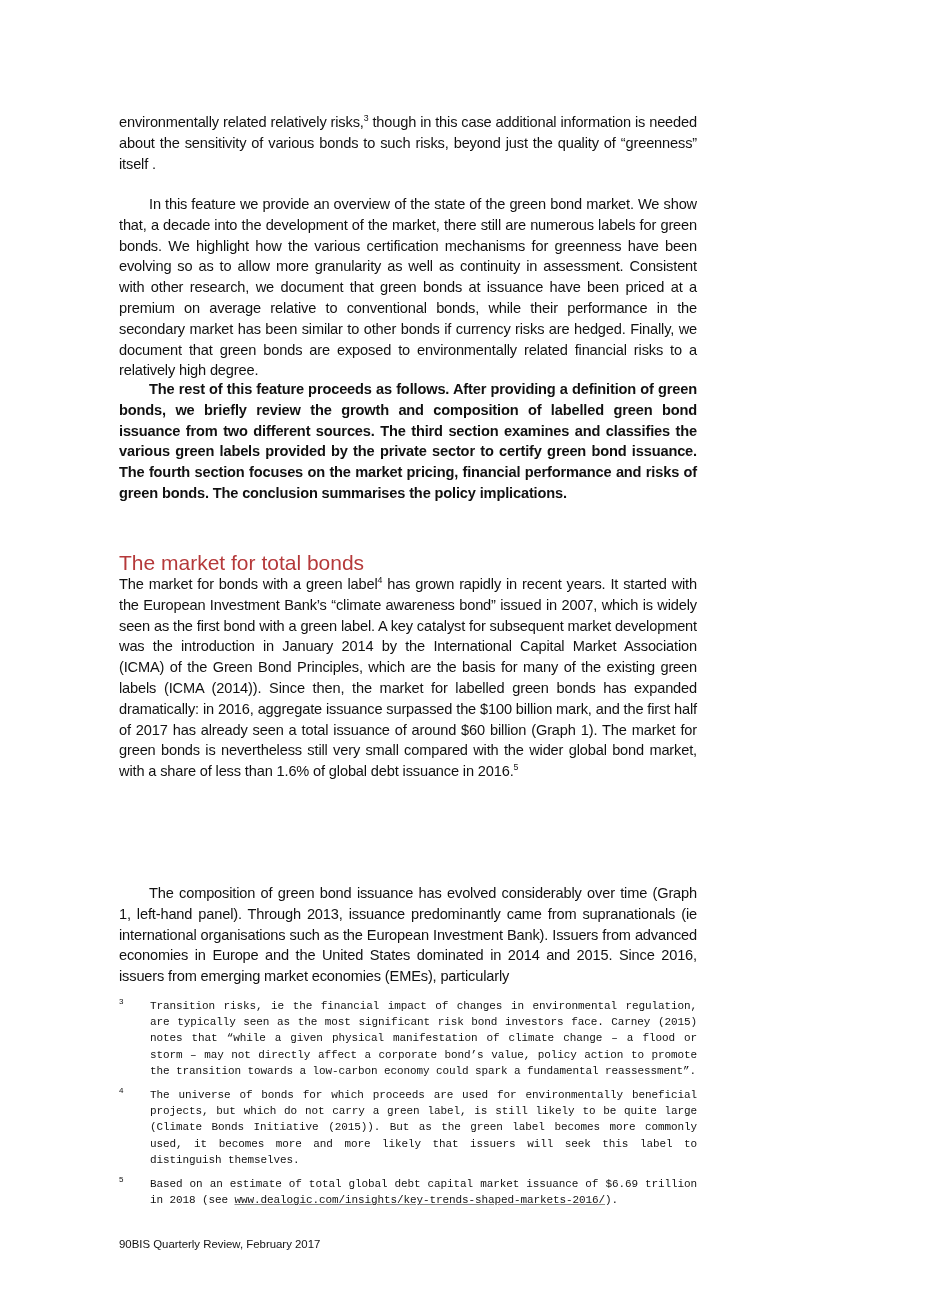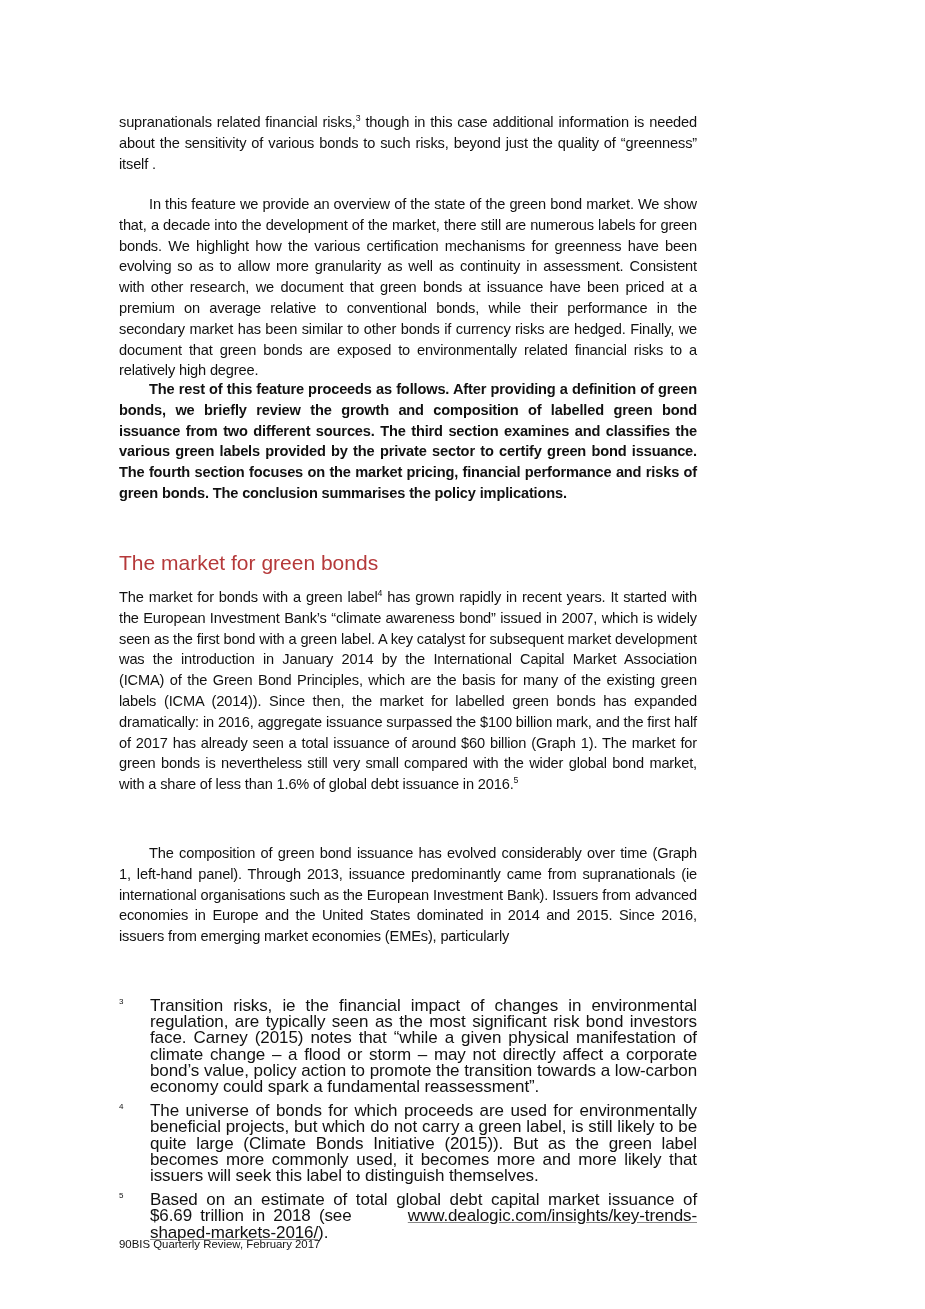--- a/index.html
+++ b/index.html
@@ -15,52 +15,52 @@
   }
   .p1 { position: absolute; top: 112px; }
   .indent { text-indent: 30px; }
   .p2 { position: absolute; top: 194px; }
   .p3 { position: absolute; top: 379px; font-weight: bold; }
   .heading {
     position: absolute; top: 551px; margin: 0;
     font-family: "Liberation Sans", sans-serif; font-weight: normal;
     font-size: 21px; color: #b5393a; letter-spacing: 0px;
   }
-  .p4 { position: absolute; top: 587px; }
-  .p5 { position: absolute; top: 843px; }
+  .p4 { position: absolute; top: 574px; }
+  .p5 { position: absolute; top: 883px; }
   sup { font-size: 0.6em; line-height: 0; vertical-align: 0.65em; }
   .footnotes { position: absolute; top: 998px; width: 578px; }
   .fn { position: relative; padding-left: 31px; margin-bottom: 8px; }
   .fn-num {
     position: absolute; left: 0; top: -1px;
     font-family: "Liberation Sans", sans-serif; font-size: 8px;
   }
   .fn-text {
-    font-family: Liberation Sans, sans-serif;
-    font-size: 17px; line-height: 16.2px; text-align: justify; margin: 0;
+    font-family: Liberation Mono, monospace;
+    font-size: 11px; line-height: 16.2px; text-align: justify; margin: 0;
     letter-spacing: -0.1px;
   }
-  .fn-link { color: #111111; text-decoration: underline; text-decoration-color: #888888; margin-left: 48px; }
+  .fn-link { color: #111111; text-decoration: underline; text-decoration-color: #888888; }
   .footer {
     position: absolute; top: 1238px; width: 578px; display: flex; justify-content: flex-start;
     font-family: "Liberation Sans", sans-serif; font-size: 11.4px; color: #111111;
   }
 </style>
 </head>
 <body>
 
 <div class="page">
 
-  <p class="body-text p1"><span>supranationals related financial risks,</span><sup>3</sup><span> though in this case additional information is needed about the sensitivity of various bonds to such risks, beyond just the quality of “greenness” itself .</span></p>
+  <p class="body-text p1"><span>environmentally related relatively risks,</span><sup>3</sup><span> though in this case additional information is needed about the sensitivity of various bonds to such risks, beyond just the quality of “greenness” itself .</span></p>
 
   <p class="body-text indent p2">In this feature we provide an overview of the state of the green bond market. We show that, a decade into the development of the market, there still are numerous labels for green bonds. We highlight how the various certification mechanisms for greenness have been evolving so as to allow more granularity as well as continuity in assessment. Consistent with other research, we document that green bonds at issuance have been priced at a premium on average relative to conventional bonds, while their performance in the secondary market has been similar to other bonds if currency risks are hedged. Finally, we document that green bonds are exposed to environmentally related financial risks to a relatively high degree.</p>
 
   <p class="body-text indent p3">The rest of this feature proceeds as follows. After providing a definition of green bonds, we briefly review the growth and composition of labelled green bond issuance from two different sources. The third section examines and classifies the various green labels provided by the private sector to certify green bond issuance. The fourth section focuses on the market pricing, financial performance and risks of green bonds. The conclusion summarises the policy implications.</p>
 
-  <h2 class="heading">The market for green bonds</h2>
+  <h2 class="heading">The market for total bonds</h2>
 
   <p class="body-text p4"><span>The market for bonds with a green label</span><sup>4</sup><span> has grown rapidly in recent years. It started with the European Investment Bank’s “climate awareness bond” issued in 2007, which is widely seen as the first bond with a green label. A key catalyst for subsequent market development was the introduction in January 2014 by the International Capital Market Association (ICMA) of the Green Bond Principles, which are the basis for many of the existing green labels (ICMA (2014)). Since then, the market for labelled green bonds has expanded dramatically: in 2016, aggregate issuance surpassed the $100 billion mark, and the first half of 2017 has already seen a total issuance of around $60 billion (Graph 1). The market for green bonds is nevertheless still very small compared with the wider global bond market, with a share of less than 1.6% of global debt issuance in 2016.</span><sup>5</sup></p>
 
   <p class="body-text indent p5">The composition of green bond issuance has evolved considerably over time (Graph 1, left-hand panel). Through 2013, issuance predominantly came from supranationals (ie international organisations such as the European Investment Bank). Issuers from advanced economies in Europe and the United States dominated in 2014 and 2015. Since 2016, issuers from emerging market economies (EMEs), particularly</p>
 
   <div class="footnotes">
     <div class="fn">
       <span class="fn-num">3</span>
       <p class="fn-text">Transition risks, ie the financial impact of changes in environmental regulation, are typically seen as the most significant risk bond investors face. Carney (2015) notes that “while a given physical manifestation of climate change – a flood or storm – may not directly affect a corporate bond’s value, policy action to promote the transition towards a low-carbon economy could spark a fundamental reassessment”.</p>
     </div>

